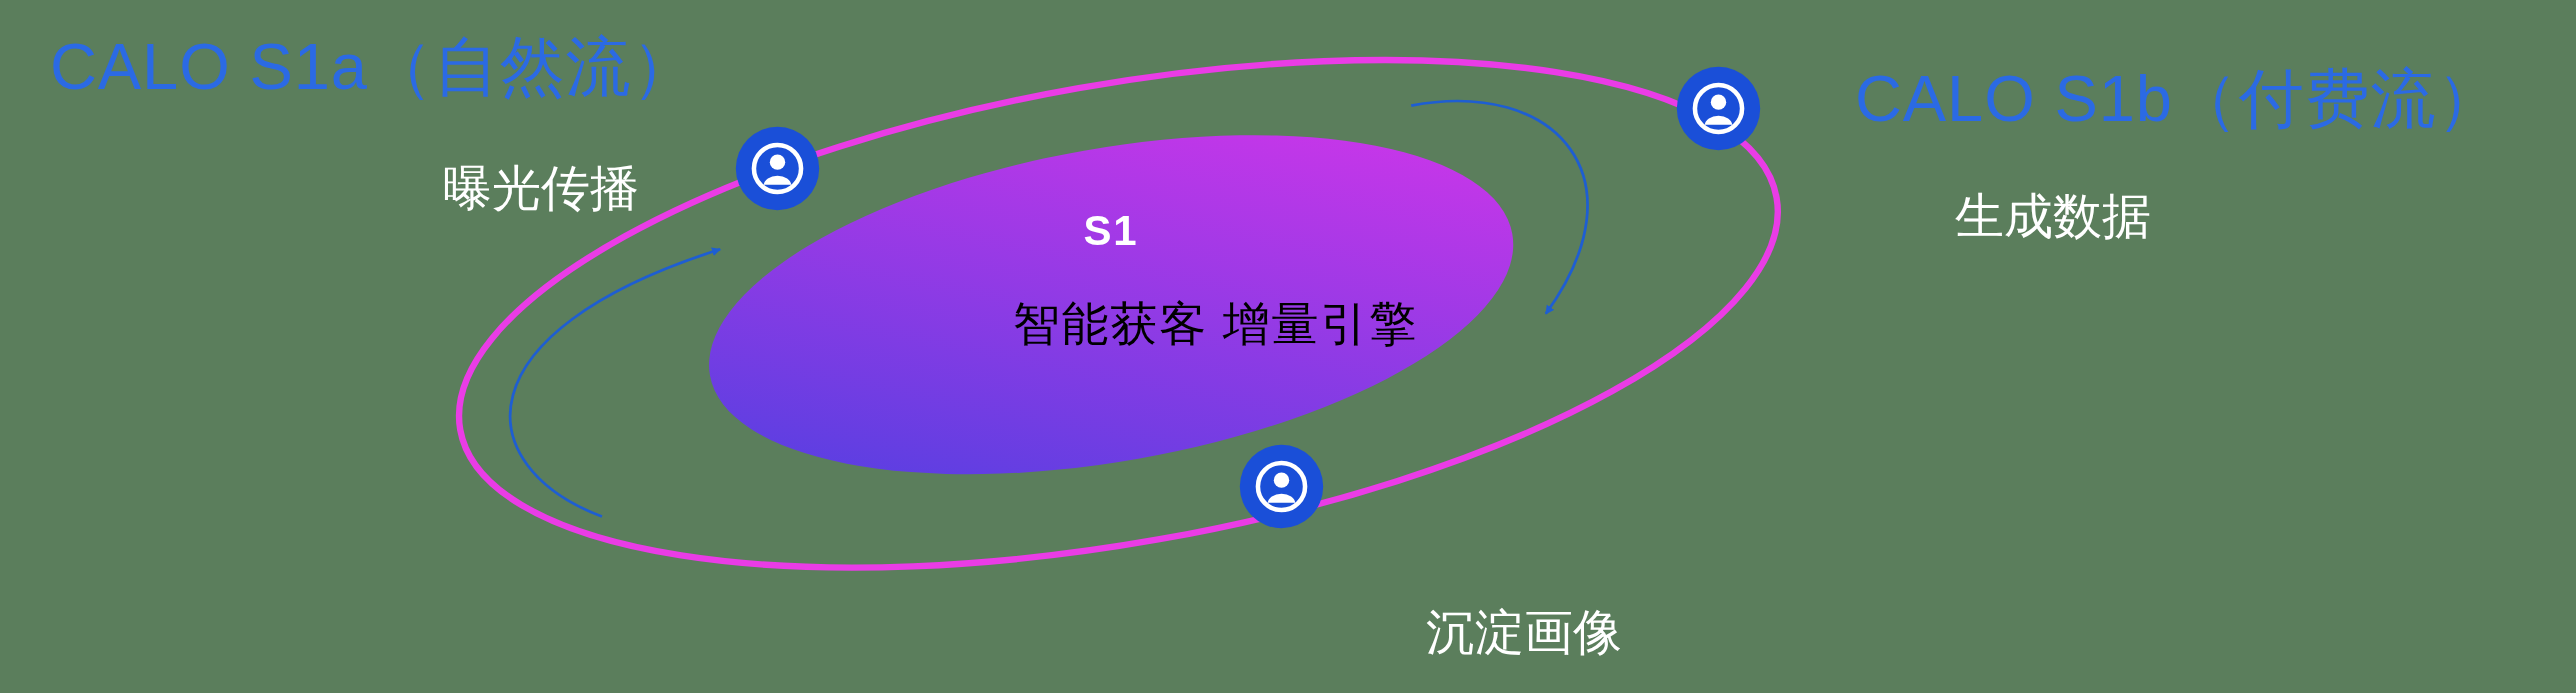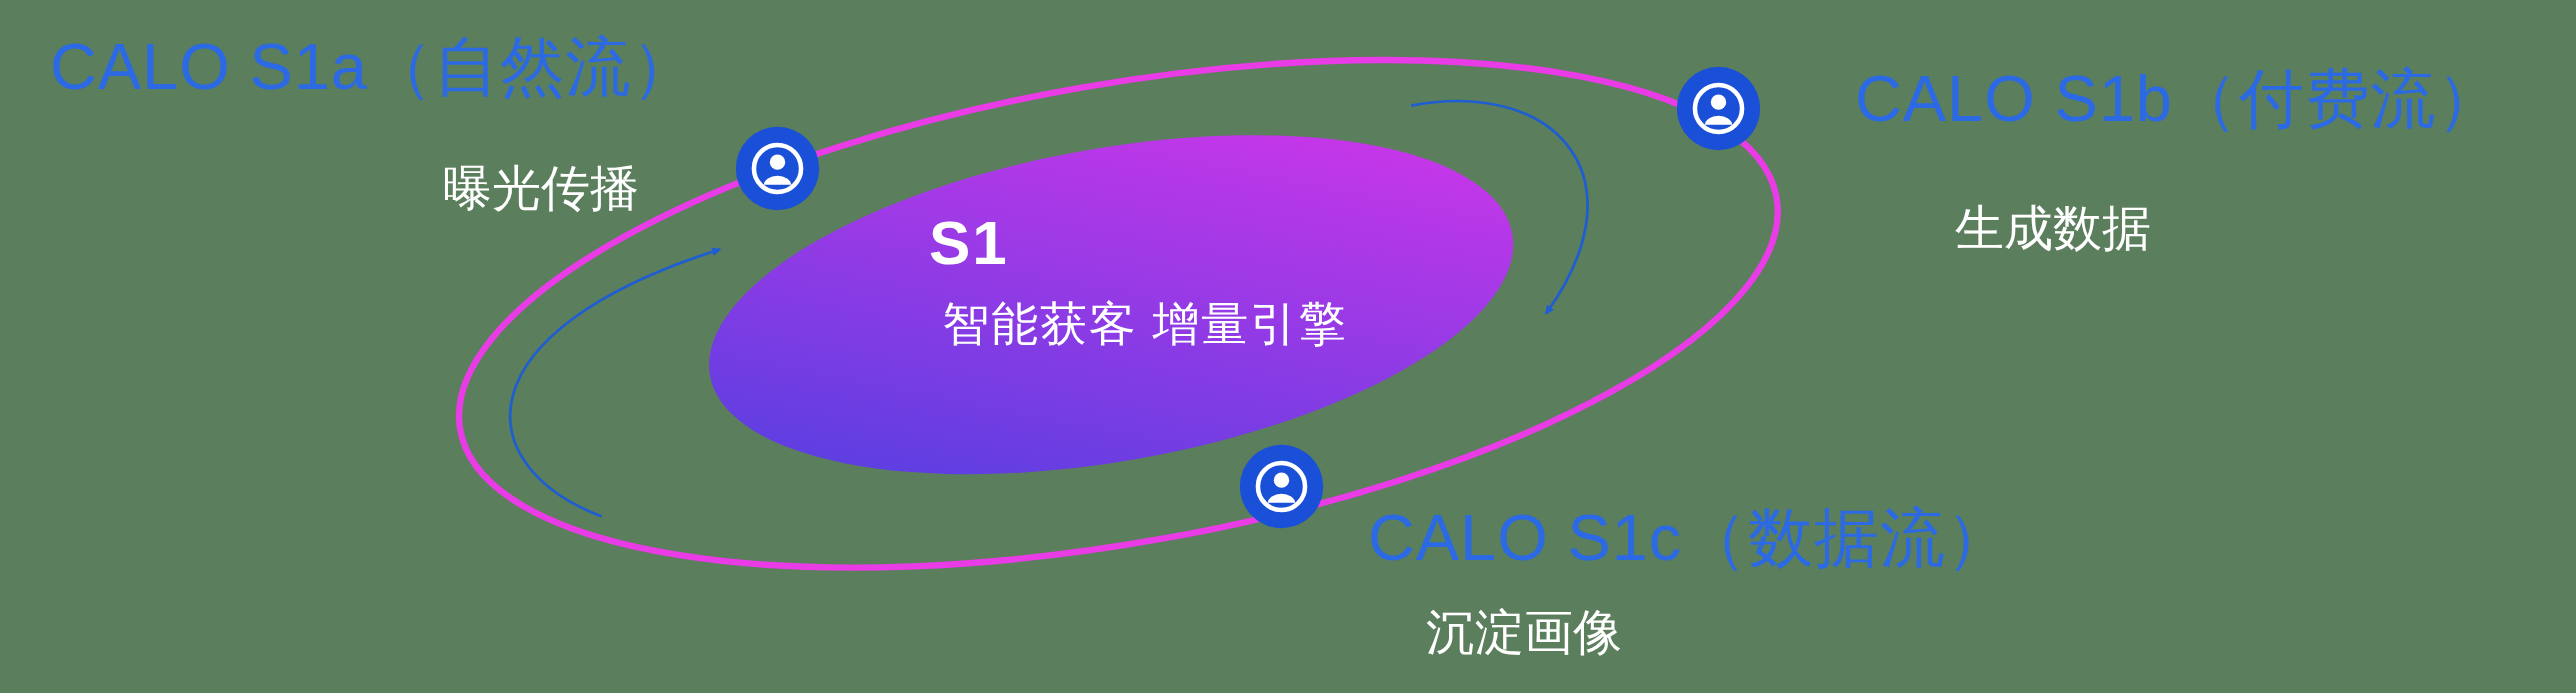--- a/index.html
+++ b/index.html
@@ -24,31 +24,31 @@
     position:absolute;
     color:#ffffff;
     font-size:49px;
     font-weight:500;
     white-space:nowrap;
   }
 
   .core-title {
     position:absolute;
     left:929px; top:207px; width:364px;
-    text-align:left;
+    text-align:center;
     color:#ffffff;
-    font-size:62px;
+    font-size:42px;
     font-weight:600;
     letter-spacing:1.8px;
   }
   .core-sub {
     position:absolute;
-    left:827px; top:293px; width:636px;
-    text-align:center;
-    color:#ffffff;
+    left:782px; top:293px; width:636px;
+    text-align:right;
+    color:#000000;
     font-size:47px;
     font-weight:500;
     letter-spacing:1.8px;
   }
 
   .node-icon {
     position:absolute;
     width:87px; height:87px;
   }
   .node-icon svg { width:100%; height:100%; display:block; }
@@ -90,31 +90,30 @@
   <div class="node-icon" style="left:734px; top:125px;">
     <svg viewBox="0 0 96 96">
       <circle cx="48" cy="48" r="46" fill="#1a4fd8"></circle>
       <circle cx="48" cy="48" r="26" fill="none" stroke="#ffffff" stroke-width="5"></circle>
       <circle cx="48" cy="41" r="8.5" fill="#ffffff"></circle>
       <path d="M33 66 a15 10 0 0 1 30 0 z" fill="#ffffff"></path>
     </svg>
   </div>
 
   <div class="label-title" style="left:1823px; top:55px;margin-left:32px;">CALO S1b（付费流）</div>
-  <div class="label-sub" style="left:1955px; top:196px;">生成数据</div>
+  <div class="label-sub" style="left:1955px; top:184px;">生成数据</div>
   <div class="node-icon" style="left:1675px; top:65px;">
     <svg viewBox="0 0 96 96">
       <circle cx="48" cy="48" r="46" fill="#1a4fd8"></circle>
       <circle cx="48" cy="48" r="26" fill="none" stroke="#ffffff" stroke-width="5"></circle>
       <circle cx="48" cy="41" r="8.5" fill="#ffffff"></circle>
       <path d="M33 66 a15 10 0 0 1 30 0 z" fill="#ffffff"></path>
     </svg>
   </div>
 
-  <div class="label-title" style="left:1368px; top:494px;">CALO S1c（数据流）</div>
   <div class="label-sub" style="left:1426px; top:600px;font-family:Liberation Mono, monospace;">沉淀画像</div>
   <div class="node-icon" style="left:1238px; top:443px;">
     <svg viewBox="0 0 96 96">
       <circle cx="48" cy="48" r="46" fill="#1a4fd8"></circle>
       <circle cx="48" cy="48" r="26" fill="none" stroke="#ffffff" stroke-width="5"></circle>
       <circle cx="48" cy="41" r="8.5" fill="#ffffff"></circle>
       <path d="M33 66 a15 10 0 0 1 30 0 z" fill="#ffffff"></path>
     </svg>
   </div>
 

